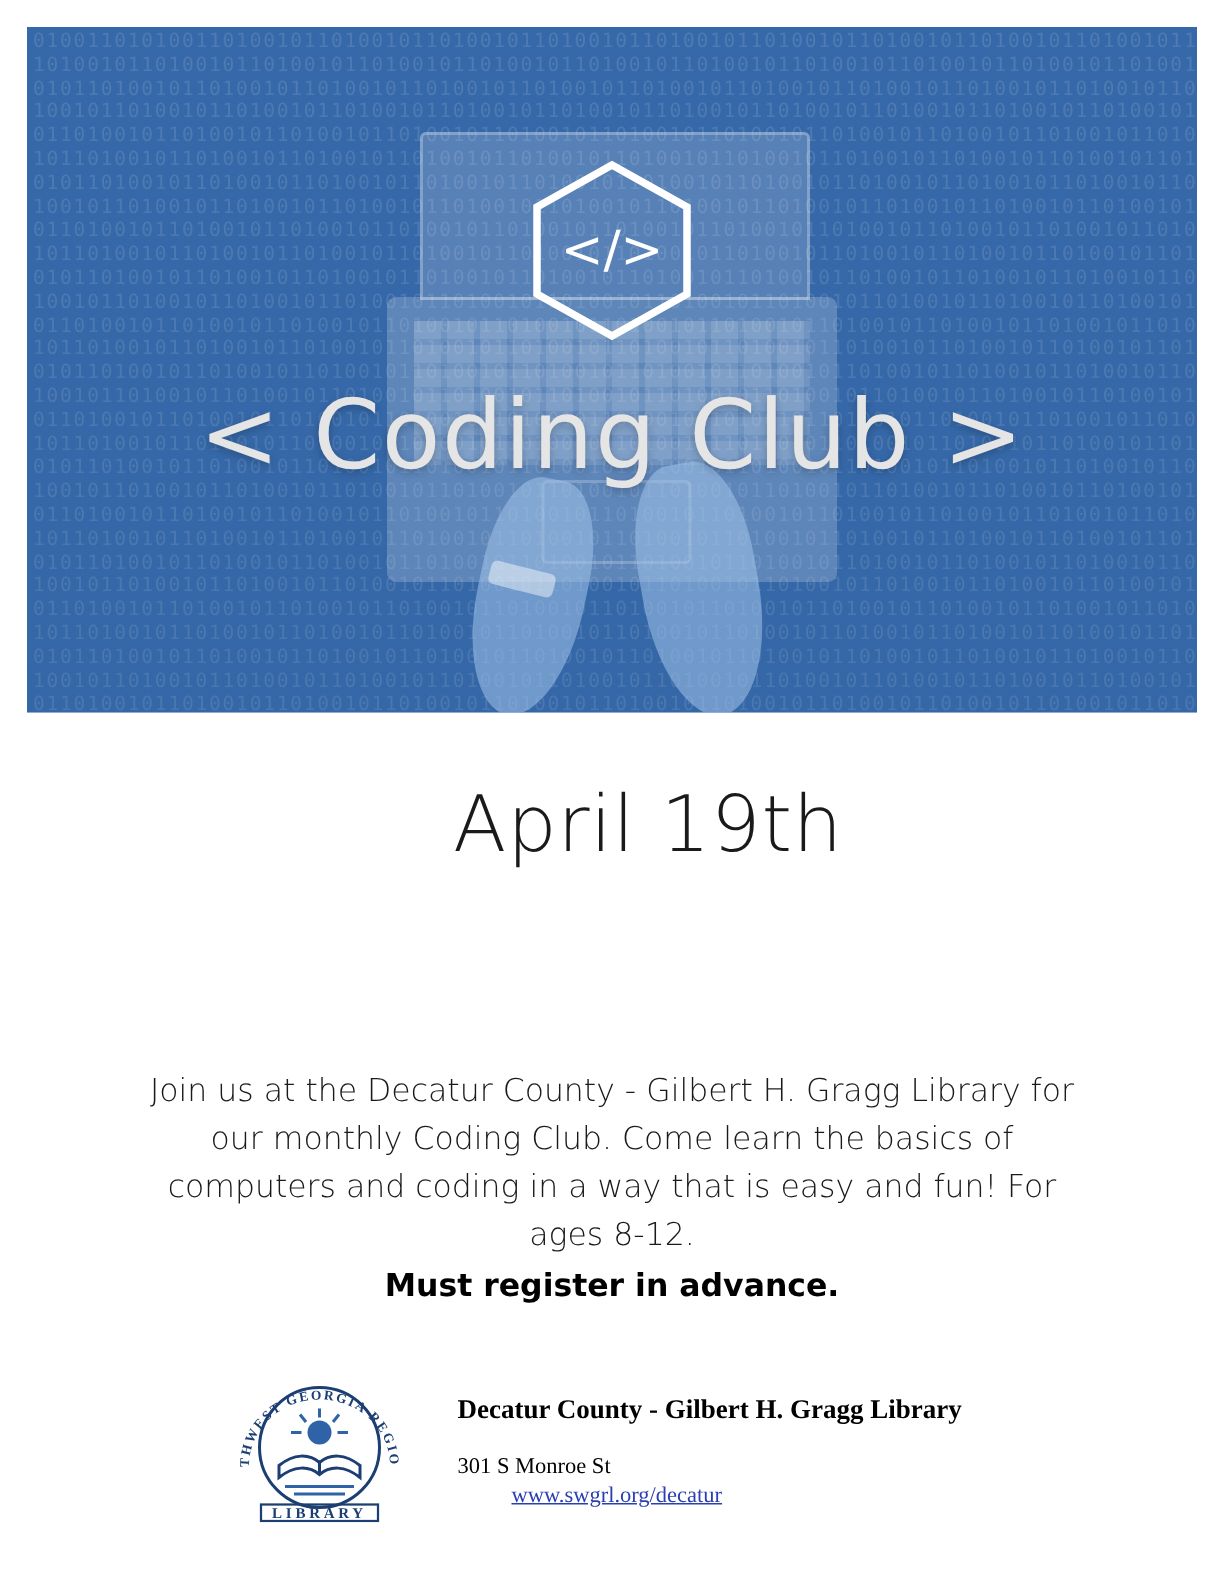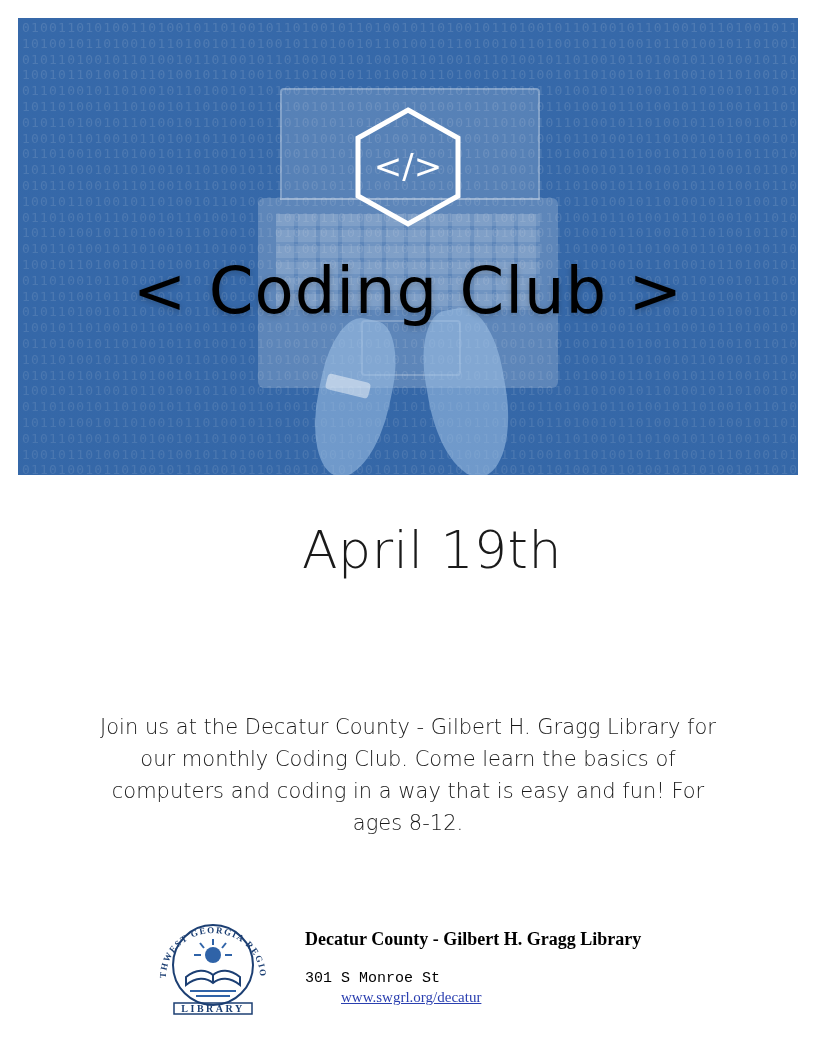--- a/index.html
+++ b/index.html
@@ -125,21 +125,21 @@
     transform: translateX(-50%);
     width: 112px;
     height: 122px;
   }
   .hero-title {
     position: absolute;
     left: 0;
     right: 0;
     top: 236px;
     text-align: center;
-    color: #000000;
+    color: #e5e5e5;
     font-family: "DejaVu Sans", sans-serif;
     font-weight: 400;
     font-size: 64px;
     letter-spacing: 1px;
     text-shadow: 0 2px 6px rgba(0,0,0,0.22);
   }
 
   
   .date-block {
     position: absolute;
@@ -203,21 +203,21 @@
     width: 390px;
   }
   .org-name {
     font-family: "Liberation Serif", serif;
     font-weight: 700;
     font-size: 18px;
     color: #000;
     margin-bottom: 19px;
   }
   .addr-line {
-    font-family: Liberation Mono, monospace;
+    font-family: Liberation Serif, serif;
     font-size: 15px;
     color: #000;
     line-height: 1.28;
   }
   .site-link {
     font-family: "Liberation Serif", serif;
     font-size: 15px;
     color: #2a3fb0;
     text-decoration: underline;
     line-height: 1.28;
@@ -281,20 +281,21 @@
 
     <div class="hero-title">&lt; Coding Club &gt;</div>
   </div>
 
   <div class="date-block">
     <div>April 19th</div>
   </div>
 
   <div class="blurb">Join us at the Decatur County - Gilbert H. Gragg Library for our monthly Coding Club. Come learn the basics of computers and coding in a way that is easy and fun! For ages 8-12.</div>
 
+  <div class="register">Must register in advance.</div>
 
   <div class="footer">
     <div class="logo">
       <svg width="126" height="100" viewBox="0 0 126 100" xmlns="http://www.w3.org/2000/svg">
         <defs>
           <path id="arcpath" d="M 16,62 A 47,44 0 1 1 110,62" fill="none"></path>
         </defs>
         <circle cx="63" cy="50" r="40" fill="none" stroke="#1c3f73" stroke-width="2"></circle>
 
         <circle cx="63" cy="40" r="8" fill="#2f63a8"></circle>

